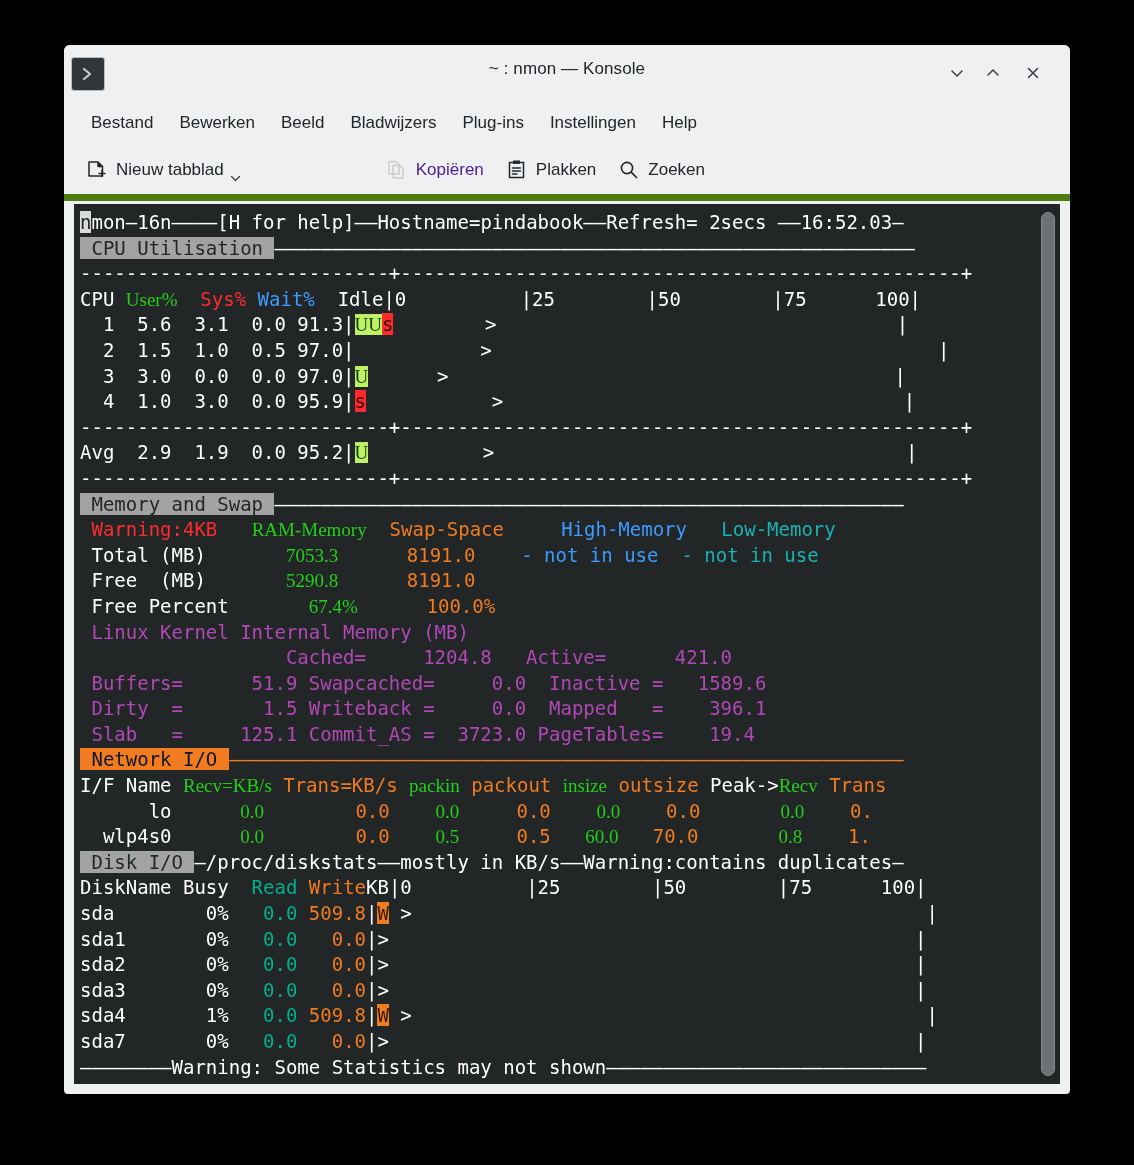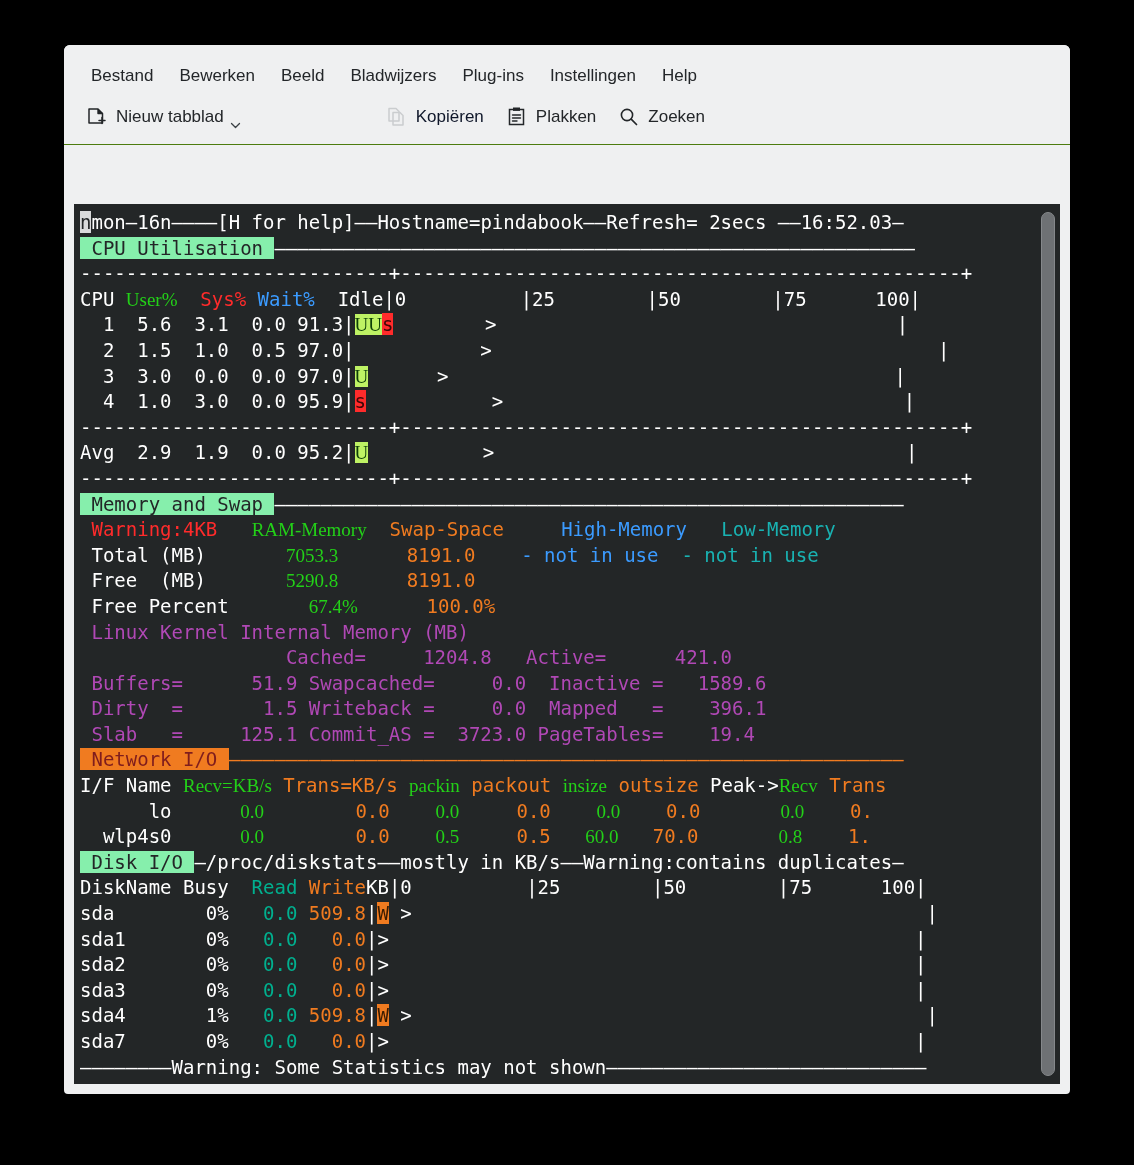--- a/index.html
+++ b/index.html
@@ -37,38 +37,38 @@
     position:absolute;top:14px;width:30px;height:28px;
     display:flex;align-items:center;justify-content:center;cursor:default;
   }
   .wbtn svg{display:block;}
   #btn-min{right:98px;}
   #btn-max{right:62px;}
   #btn-close{right:22px;}
 
   
   #menubar{
-    height:44px;background:#eff0f1;display:flex;align-items:flex-end;
+    height:44px;background:#eff0f1;display:flex;align-items:center;
     padding-left:14px;box-sizing:border-box;
   }
   .menu-item{
     font-size:17px;color:#232629;padding:3px 13px;border-radius:3px;cursor:default;
   }
 
   
   #toolbar{
     height:56px;background:#eff0f1;display:flex;align-items:center;
-    padding-left:14px;box-sizing:border-box;border-bottom:1px solid #4d7c0f;
+    padding-left:14px;box-sizing:border-box;border-bottom:7px solid #4d7c0f;
   }
   .tb-item{
     display:flex;align-items:center;gap:9px;margin-right:6px;
     padding:6px 8px;border-radius:3px;cursor:default;
     font-size:17px;color:#232629;white-space:nowrap;
   }
-  .tb-item.disabled{color:#0f172a;}
+  .tb-item.disabled{color:#4c1d95;}
   .tb-item.disabled svg{opacity:.45;}
   .tb-item svg{display:block;flex:none;}
   .tb-gap{width:118px;}
   .tb-caret{margin-left:2px;}
   .tb-subcaret{position:relative;top:9px;left:-4px;}
 
   
   #terminal-wrap{
     position:absolute;left:10px;top:159px;width:986px;height:880px;
     background:#17191a;display:flex;
@@ -100,32 +100,55 @@
   }
   .c-greenb {color:#23d018;font-family:Liberation Serif, serif;}
   .c-redb   {color:#ff2b2b;}
   .c-blueb  {color:#3b9bff;}
   .c-orange {color:#f07b20;}
   .c-magenta{color:#b048b5;margin-top:34px;}
   .c-teal   {color:#00b08f;}
   .c-cyan   {color:#19b2b2;margin-top:11px;}
 
   
-  .rev      {background:#86efac;color:#232627;}
-  .rev-org  {background:#f07b20;color:#7f1d1d;}
+  .rev      {background:#a3a3a3;color:#232627;}
+  .rev-org  {background:#f07b20;color:#0f172a;}
   .hl-green {background:#bef264;color:#0d3f07;font-family:Liberation Serif, serif;}
   .hl-red   {background:#ff2b2b;color:#3f0707;}
   .hl-org   {background:#f07b20;color:#3a1c00;}
   .cursor   {background:#d9dadb;color:#232627;}
 </style>
 </head>
 <body>
 
 <div id="window">
 
+  <div id="titlebar">
+    <div id="app-icon">
+      <svg width="18" height="18" viewBox="0 0 18 18">
+        <path d="M5 4 L11 9 L5 14" fill="none" stroke="#c9cccd" stroke-width="2.2" stroke-linecap="round" stroke-linejoin="round"></path>
+      </svg>
+    </div>
+    <div id="win-title">~ : nmon — Konsole</div>
+    <div class="wbtn" id="btn-min">
+      <svg width="16" height="16" viewBox="0 0 16 16">
+          <path d="M3 6 L8 11 L13 6" fill="none" stroke="#3b4045" stroke-width="1.5" stroke-linecap="round" stroke-linejoin="round"></path>
+        </svg>
+    </div>
+    <div class="wbtn" id="btn-max">
+      <svg width="16" height="16" viewBox="0 0 16 16">
+          <path d="M3 10 L8 5 L13 10" fill="none" stroke="#3b4045" stroke-width="1.5" stroke-linecap="round" stroke-linejoin="round"></path>
+        </svg>
+    </div>
+    <div class="wbtn" id="btn-close">
+      <svg width="16" height="16" viewBox="0 0 16 16">
+          <path d="M3.5 3.5 L12.5 12.5 M12.5 3.5 L3.5 12.5" fill="none" stroke="#3b4045" stroke-width="1.6" stroke-linecap="round"></path>
+        </svg>
+    </div>
+  </div>
 
   <div id="menubar">
     <div class="menu-item">Bestand</div>
     <div class="menu-item">Bewerken</div>
     <div class="menu-item">Beeld</div>
     <div class="menu-item">Bladwijzers</div>
     <div class="menu-item">Plug-ins</div>
     <div class="menu-item">Instellingen</div>
     <div class="menu-item">Help</div>
   </div>

